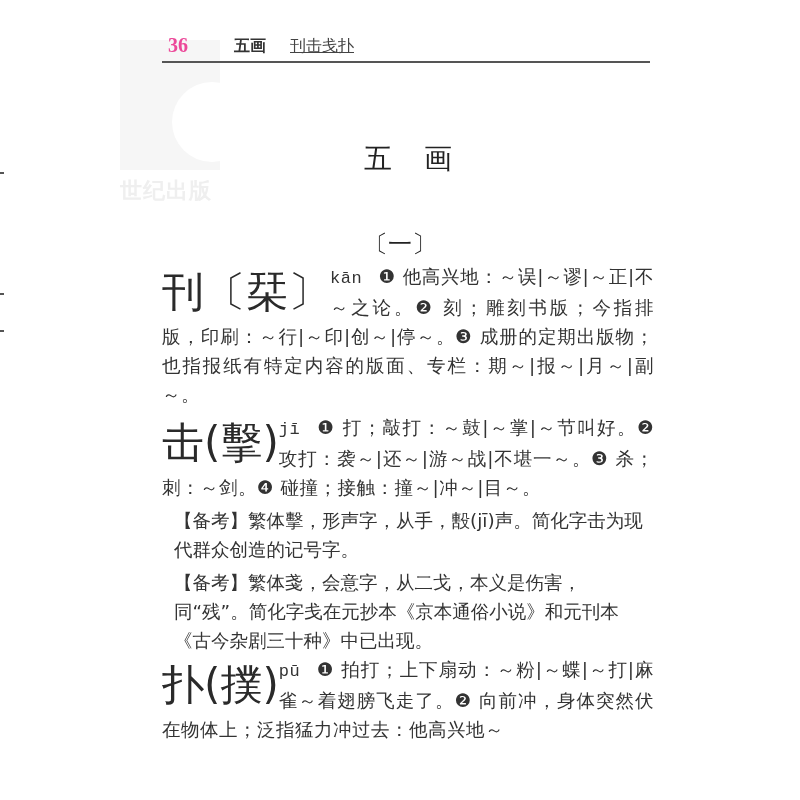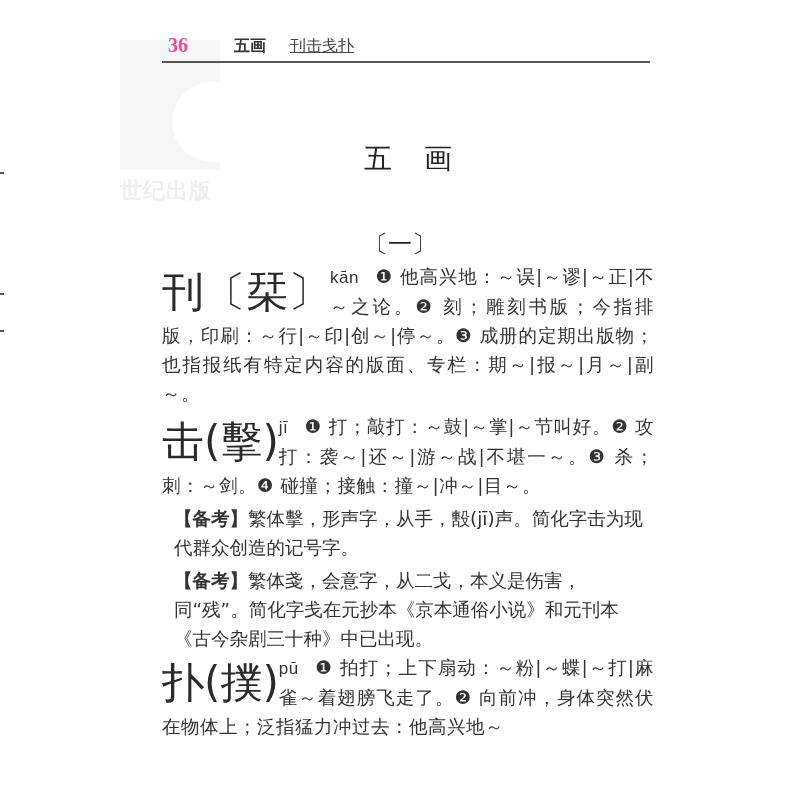--- a/index.html
+++ b/index.html
@@ -15,23 +15,23 @@
   .header { position: absolute; left: 162px; top: 30px; width: 488px; height: 30px; }
   .page-num { position: absolute; left: 6px; top: 4px; font-family: "Liberation Serif", serif; font-weight: bold; font-size: 20px; color: #ec4899; }
   .running-title { position: absolute; left: 72px; top: 6px; font-weight: bold; font-size: 16px; color: #333; }
   .running-chars { position: absolute; left: 128px; top: 6px; font-size: 16px; color: #444; text-decoration: underline; }
   .header-rule { position: absolute; left: 162px; top: 61px; width: 488px; height: 2px; background: #555; }
   .section-title { position: absolute; left: 0; top: 140px; width: 800px; text-align: center; font-family: "DejaVu Sans", sans-serif; font-size: 28px; letter-spacing: 32px; padding-left: 24px; color: #222; }
   .sub-title { position: absolute; left: 0; top: 228px; width: 800px; text-align: center; font-family: "DejaVu Sans", sans-serif; font-size: 24px; color: #222; }
   .entries { position: absolute; left: 162px; top: 262px; width: 492px; }
   .entry { position: relative; font-size: 18.5px; line-height: 29px; letter-spacing: 0.5px; font-family: "DejaVu Sans", sans-serif; color: #333; text-align: justify; }
   .headword { float: left; font-size: 42px; line-height: 56px; margin-top: 2px; font-family: "DejaVu Sans", sans-serif; color: #2a2a2a; letter-spacing: 0; }
-  .pinyin { font-family: Liberation Sans, sans-serif; font-size: 17px; margin-right: 10px; }
+  .pinyin { font-family: Liberation Mono, monospace; font-size: 17px; margin-right: 10px; }
   .note { font-size: 18.5px; line-height: 29px; text-indent: 0; padding-left: 12px; font-family: "DejaVu Sans", sans-serif; color: #333; margin-top: 4px; }
-  .note-label { font-weight: bold; margin-top: 33px; }
+  .note-label { font-weight: normal; margin-top: 33px; }
   .gap { height: 4px; }
 </style>
 </head>
 <body>
 
 <div class="watermark">
   <div class="wm-box"></div>
   <div class="wm-circle"></div>
   <div class="wm-text">世纪出版</div>
 </div>

